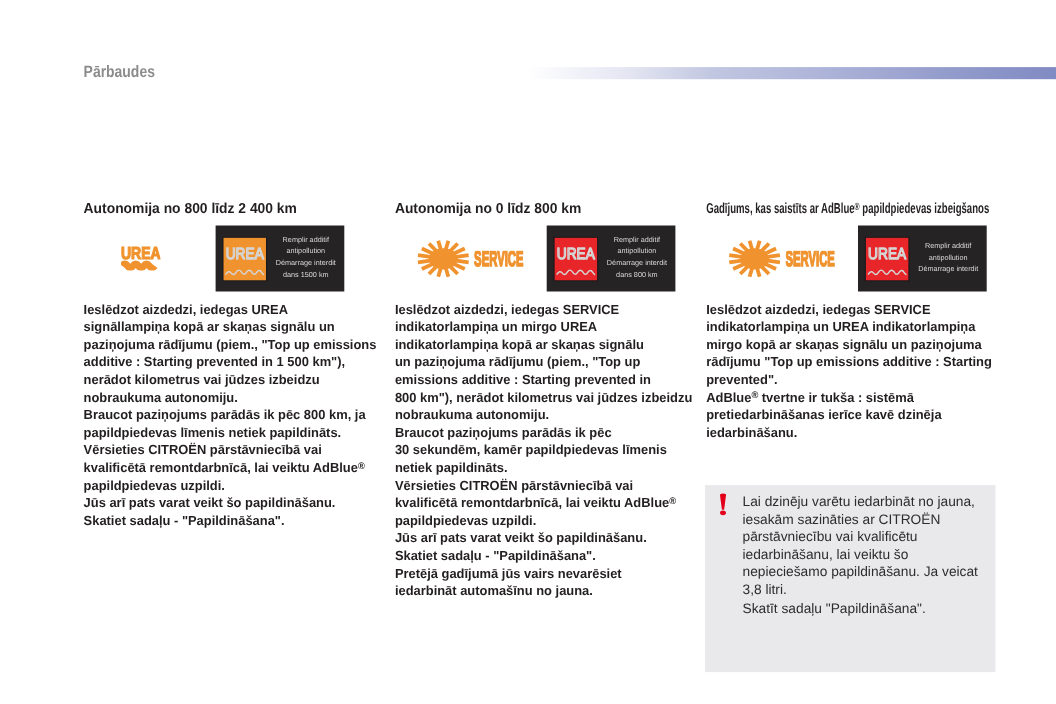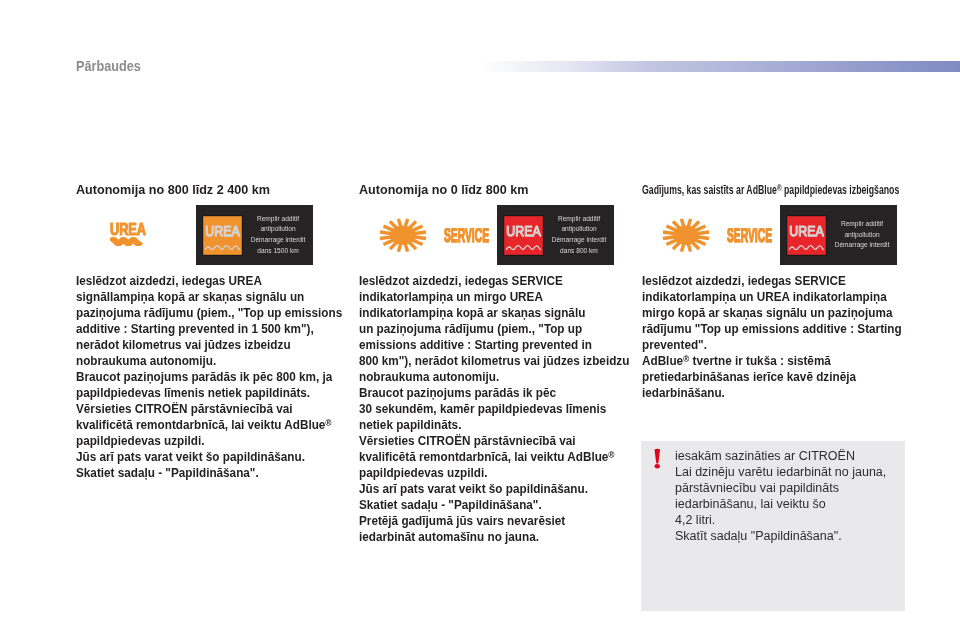--- a/index.html
+++ b/index.html
@@ -14,21 +14,21 @@
 
   .col{position:absolute;top:151px;}
   .c1{left:76px;} .c2{left:359px;} .c3{left:642px;}
   .ttl{position:absolute;left:0;top:0;font-size:13.1px;font-weight:bold;color:#231f20;
        white-space:nowrap;transform-origin:0 0;transform:scaleX(0.962);}
   .c3 .ttl{transform:scaleX(0.666);}
 
   .figrow{position:absolute;left:0;top:21px;height:62px;}
   .lamp-urea{position:absolute;left:34px;top:18px;line-height:0;}
   .lamp-sun{position:absolute;left:20px;top:15px;line-height:0;}
-  .svc{position:absolute;left:85px;top:25px;line-height:0;}
+  .svc{position:absolute;left:72px;top:25px;line-height:0;}
   .disp{position:absolute;left:138px;top:2px;width:117px;height:60px;display:block;}
   .c1 .disp{left:120px;}
   .disp-badge{position:absolute;left:6px;top:10px;line-height:0;}
   .disp-msg{position:absolute;left:51px;top:0;height:60px;width:62px;text-align:center;
             font-size:6.6px;line-height:10.65px;color:#d8d8d8;
             display:flex;flex-direction:column;justify-content:center;}
   .disp-msg div{white-space:nowrap;}
 
   .body-txt{position:absolute;left:0;top:91px;font-size:12px;line-height:16px;
             color:#231f20;font-weight:bold;white-space:nowrap;
@@ -206,24 +206,25 @@
         <div>iedarbināšanu.</div>
       </div>
   </div>
 
   <div class="warn">
     <div class="warn-bang"><svg viewBox="0 0 6 20" width="6.6" height="20.5">
           <path d="M0.25 1.4 q2.75 -1.5 5.5 0 L4.0 14.8 q-1.0 0.55 -2.0 0 Z" fill="#e2001a"></path>
           <ellipse cx="3" cy="17.8" rx="2.65" ry="2.1" fill="#e2001a"></ellipse>
         </svg></div>
     <div class="warn-txt">
+        <div>Lai dzinēju varētu iedarbināt no jauna,</div>
         <div>iesakām sazināties ar CITROËN</div>
-        <div>Lai dzinēju varētu iedarbināt no jauna,</div>
-        <div>pārstāvniecību vai papildināts</div>
+        <div>pārstāvniecību vai kvalificētu</div>
         <div>iedarbināšanu, lai veiktu šo</div>
-        <div>4,2 litri.</div>
+        <div>nepieciešamo papildināšanu. Ja veicat</div>
+        <div>3,8 litri.</div>
         <div>Skatīt sadaļu "Papildināšana".</div>
       </div>
   </div>
 
   <div class="footer-page">226</div>
   <div class="wm">carmanualsonline.info</div>
 </div>
 
 </body></html>

